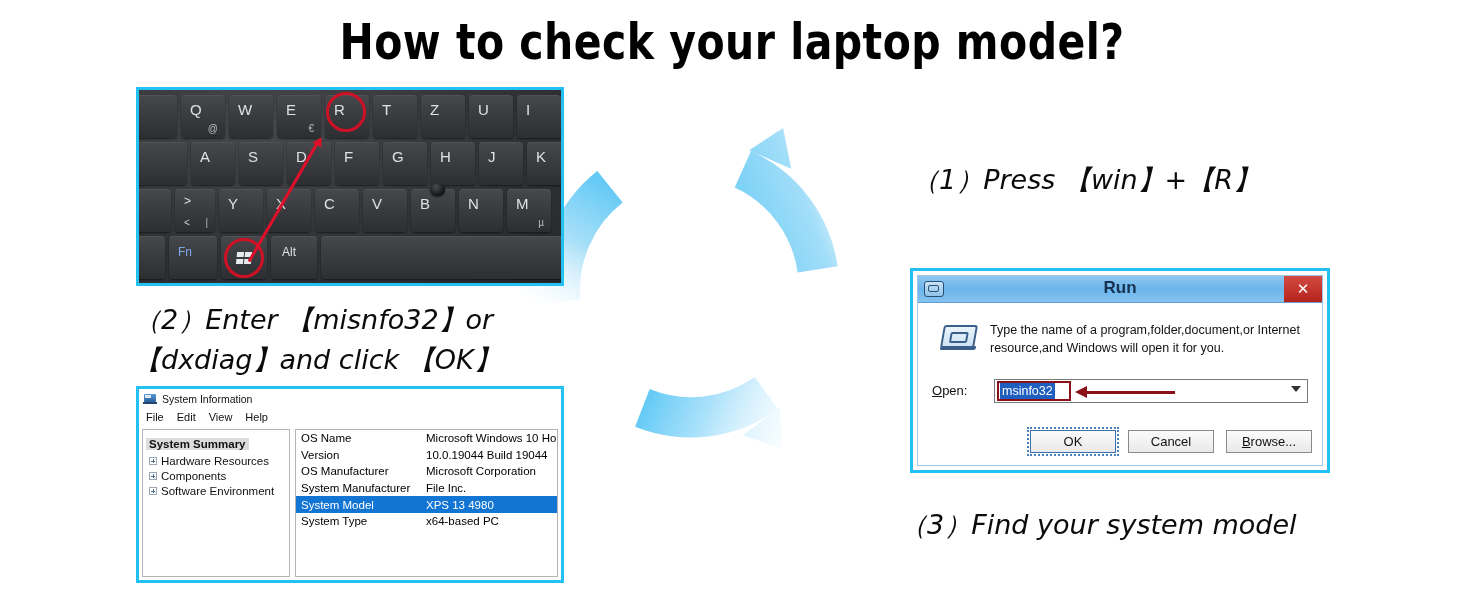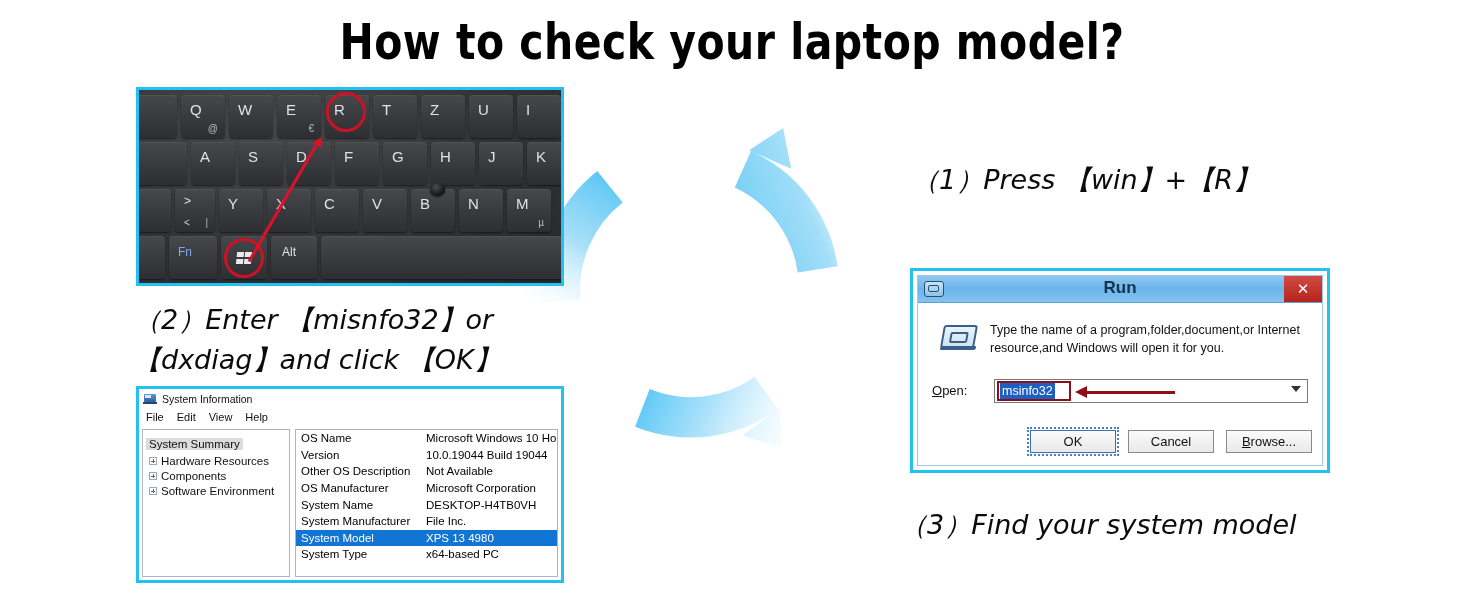--- a/index.html
+++ b/index.html
@@ -150,21 +150,21 @@
   .si-icon .b{position:absolute;left:-1px;bottom:0;width:14px;height:2px;background:#22486f;}
   .si-title{font-size:10.5px;color:#111;font-family:"Liberation Sans",sans-serif;}
   .si-menubar{height:18px;display:flex;gap:13px;padding:0 7px;align-items:center;background:#fff;}
   .si-menu{font-size:11px;color:#111;font-family:"Liberation Sans",sans-serif;}
   .si-content{position:absolute;left:3px;right:3px;top:40px;bottom:3px;display:flex;gap:5px;}
   .si-tree{
     width:148px;flex:0 0 148px;border:1px solid #b4b4b4;background:#fff;
     padding:4px 3px;box-sizing:border-box;
   }
   .si-tree-root{font-size:11.5px;color:#111;background:#dcdcdc;display:inline-block;padding:0 3px;
-    font-family:"Liberation Sans",sans-serif;}
+    font-family:"Liberation Sans",sans-serif;font-weight:bold;}
   .si-tree-item{display:flex;align-items:center;gap:4px;margin-top:3px;padding-left:3px;}
   .si-plus{width:8px;height:8px;border:1px solid #9aa7b4;box-sizing:border-box;position:relative;flex:0 0 8px;background:#fff;}
   .si-plus:before{content:"";position:absolute;left:1px;top:3px;width:4px;height:1px;background:#4a6party;background:#4a6a8a;}
   .si-plus:after{content:"";position:absolute;left:3px;top:1px;width:1px;height:4px;background:#4a6a8a;}
   .si-tree-label{font-size:11.5px;color:#111;font-family:"Liberation Sans",sans-serif;}
   .si-table{flex:1;border:1px solid #b4b4b4;background:#fff;overflow:hidden;position:relative;}
   .si-row{display:flex;height:16.6px;align-items:center;}
   .si-row.sel{background:#1275d4;color:#fff;}
   .si-c1{width:126px;flex:0 0 126px;padding-left:5px;font-size:11.5px;box-sizing:border-box;
     font-family:"Liberation Sans",sans-serif;white-space:nowrap;overflow:hidden;}
@@ -396,30 +396,22 @@
       <div class="si-table">
         <div class="si-row">
           <span class="si-c1">OS Name</span>
           <span class="si-c2">Microsoft Windows 10 Home</span>
         </div>
         <div class="si-row">
           <span class="si-c1">Version</span>
           <span class="si-c2">10.0.19044 Build 19044</span>
         </div>
         <div class="si-row">
-          <span class="si-c1">Other OS Description</span>
-          <span class="si-c2">Not Available</span>
-        </div>
-        <div class="si-row">
           <span class="si-c1">OS Manufacturer</span>
           <span class="si-c2">Microsoft Corporation</span>
-        </div>
-        <div class="si-row">
-          <span class="si-c1">System Name</span>
-          <span class="si-c2">DESKTOP-H4TB0VH</span>
         </div>
         <div class="si-row">
           <span class="si-c1">System Manufacturer</span>
           <span class="si-c2">File Inc.</span>
         </div>
         <div class="si-row sel">
           <span class="si-c1">System Model</span>
           <span class="si-c2">XPS 13 4980</span>
         </div>
         <div class="si-row">

